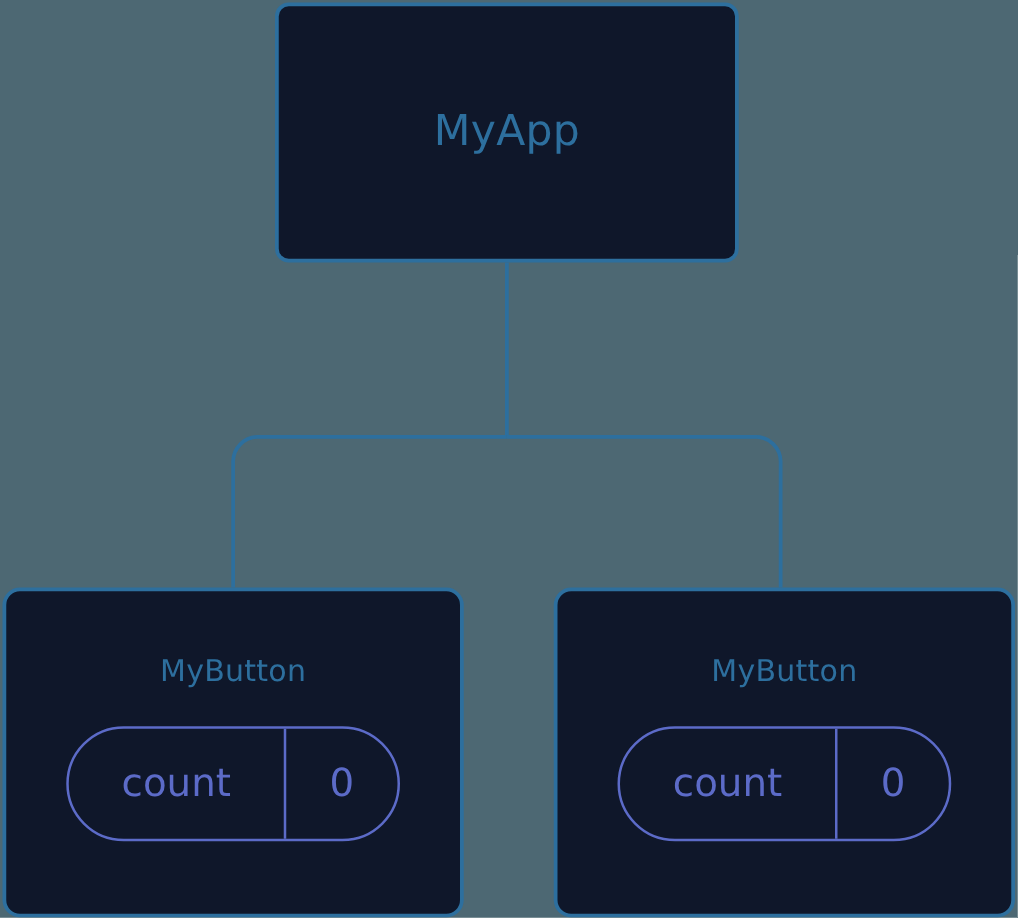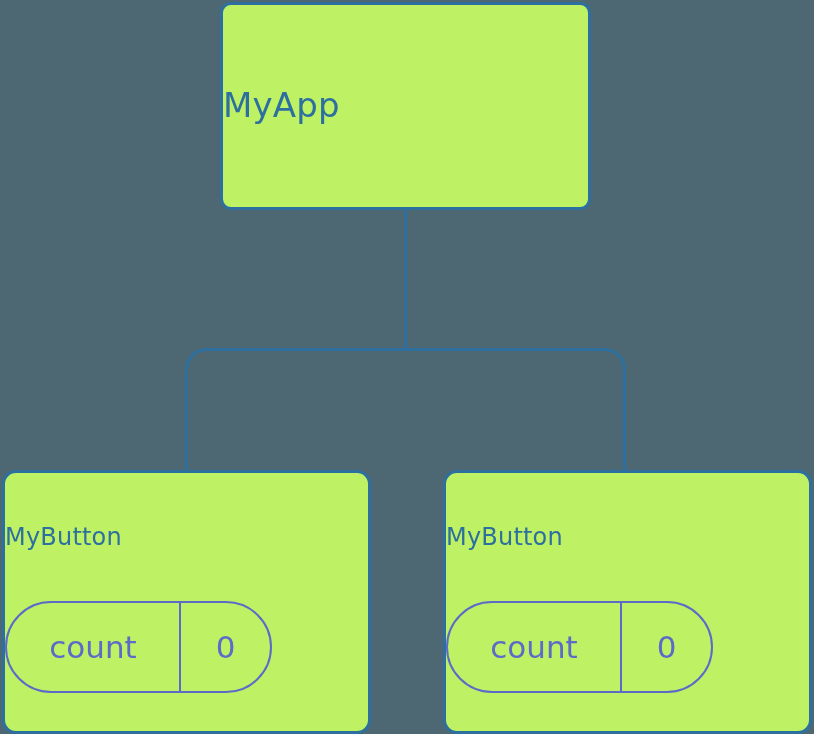--- a/index.html
+++ b/index.html
@@ -29,25 +29,26 @@
     top: 0;
     width: 814px;
     height: 734px;
     z-index: 1;
   }
 
   
   .node {
     position: absolute;
     z-index: 2;
-    background: #bef264;
+    background: #0f172a;
     border: 3px solid #2d6f9e;
     box-sizing: border-box;
     display: flex;
     flex-direction: column;
+    align-items: center;
   }
 
   .node-title {
     color: #2d6f9e;
     font-weight: 400;
     letter-spacing: 0.2px;
     white-space: nowrap;
   }
 
   
@@ -77,21 +78,21 @@
   #node-child-1 { left: 443px; }
 
   .node-child .node-title {
     font-size: 24px;
     line-height: 1;
     margin-top: 52px;
   }
 
   
   .state-pill {
-    margin-top: 52px;
+    margin-top: 32px;
     width: 267px;
     height: 92px;
     border: 2px solid #5c6bc8;
     border-radius: 46px;
     box-sizing: border-box;
     display: flex;
     align-items: stretch;
     background: transparent;
   }
   .state-key,

